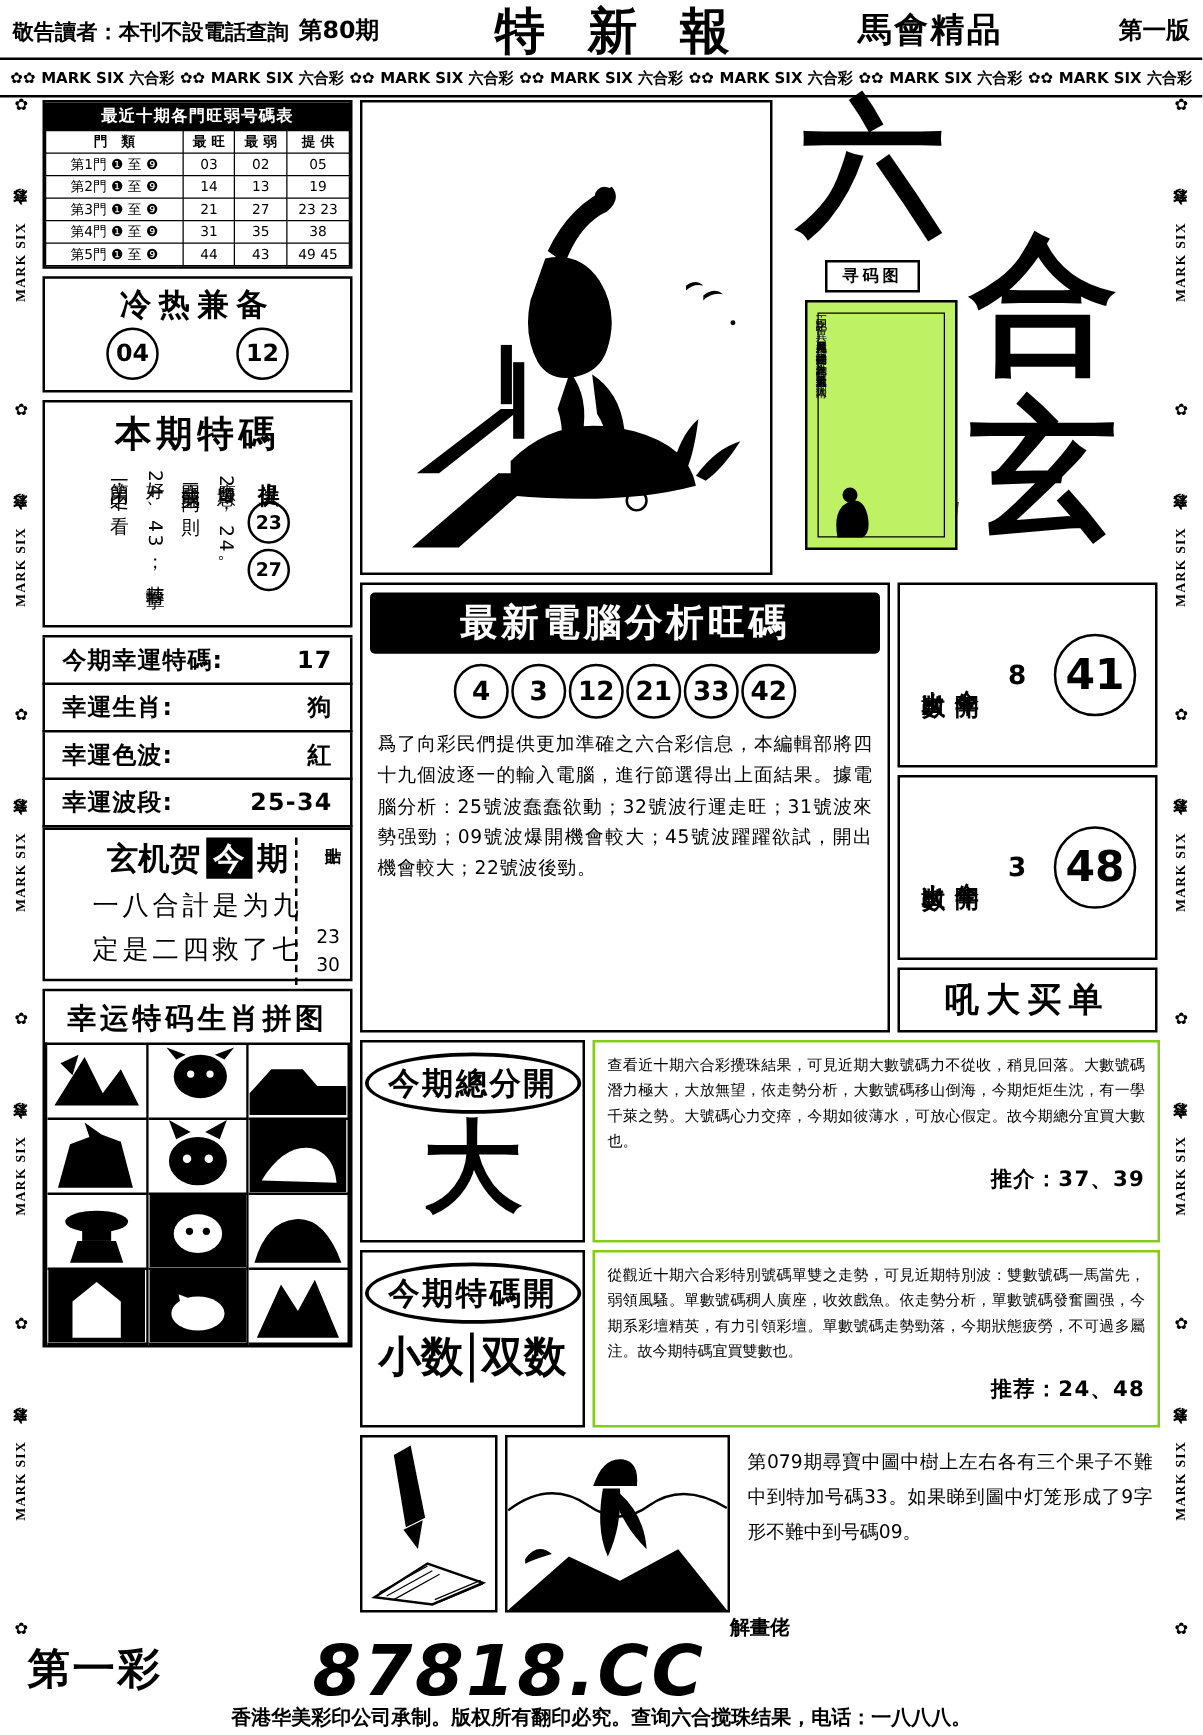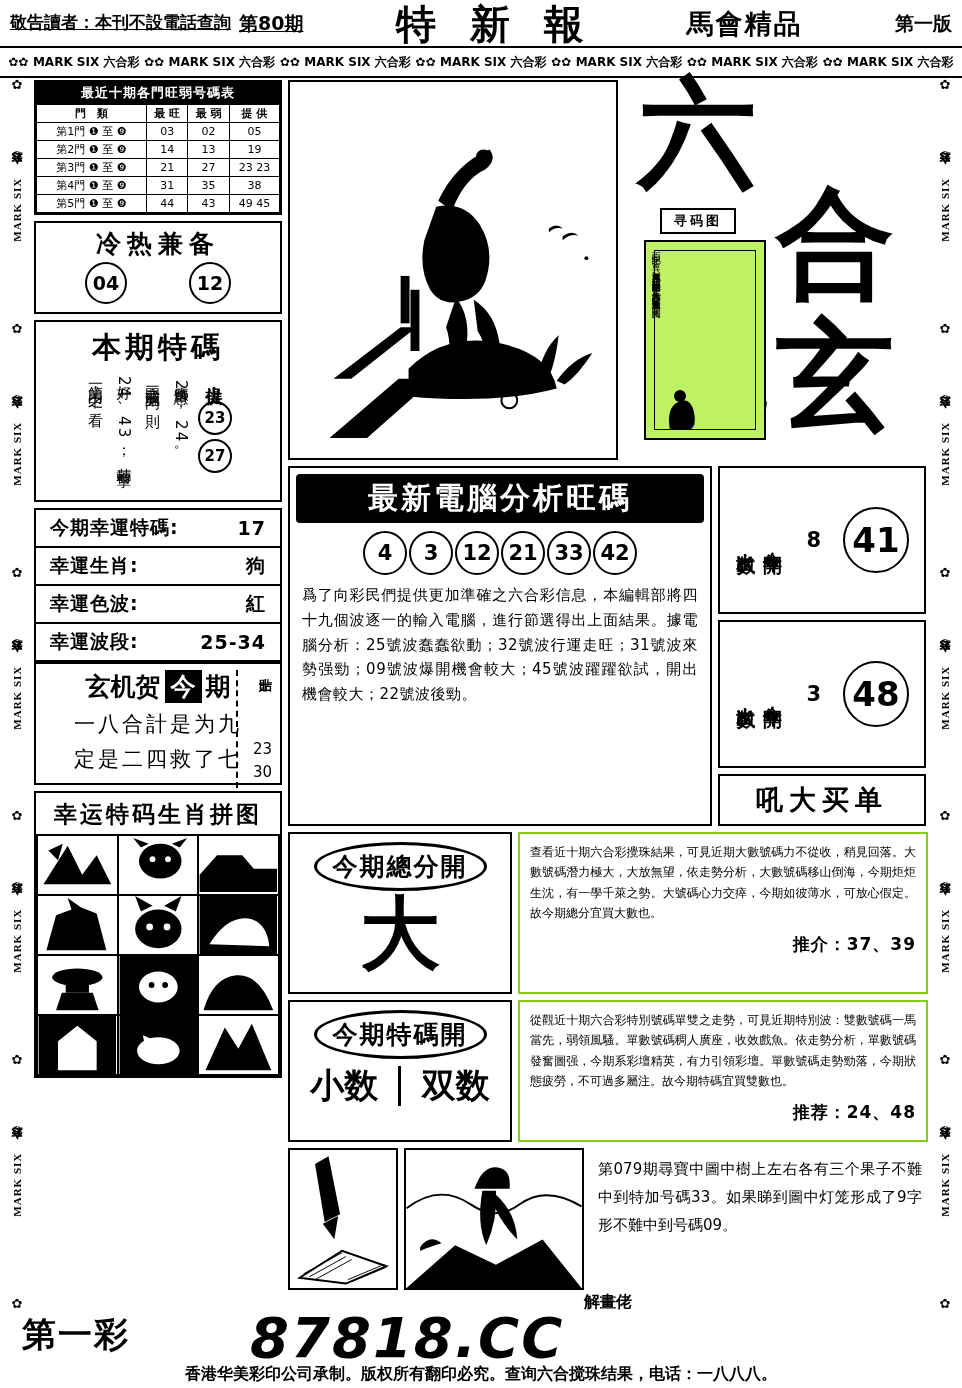--- a/index.html
+++ b/index.html
@@ -85,21 +85,21 @@
 
   .sidestats{width:208px;box-sizing:border-box;}
   .statbox{border:2px solid #000;display:flex;align-items:center;justify-content:space-around;padding:8px 4px;box-sizing:border-box;height:148px;}
   .statlbl{writing-mode:vertical-rl;font-size:19px;font-weight:bold;letter-spacing:2px;line-height:1.2;}
   .statnum{font-size:21px;font-weight:bold;}
 
   .buy{border:2px solid #000;text-align:center;font-size:27px;font-weight:bold;letter-spacing:6px;padding:6px 0;}
   .txtbox{border:2px solid #84cc16;font-size:12px;line-height:1.7;padding:8px 10px;text-align:justify;box-sizing:border-box;}
   .reco{text-align:right;font-size:17px;font-weight:bold;padding-top:6px;letter-spacing:1px;}
 
-  .ovalbox{border:2px solid #000;width:224px;box-sizing:border-box;text-align:center;padding:8px 0 10px;}
+  .ovalbox{border:2px solid #000;width:180px;box-sizing:border-box;text-align:center;padding:8px 0 10px;}
   .oval{display:inline-block;border:3px solid #000;border-radius:50%/50%;padding:5px 16px;font-size:25px;font-weight:bold;letter-spacing:2px;}
   .hugechar{font-size:80px;font-weight:bold;font-family:"DejaVu Serif","Liberation Serif",serif;line-height:1.05;}
   .twochar{font-size:34px;font-weight:bold;display:flex;justify-content:space-around;align-items:center;padding:4px 10px 0;}
 
   .bottomrow{display:flex;gap:6px;justify-content:space-between;}
   .imgbox{border:2px solid #000;box-sizing:border-box;position:relative;overflow:hidden;}
 
   .footer-logo{position:absolute;left:22px;bottom:30px;font-size:34px;font-weight:bold;letter-spacing:2px;}
   .footer-num{position:absolute;left:250px;bottom:18px;font-size:56px;font-weight:bold;letter-spacing:2px;font-style:italic;}
   .footer-txt{position:absolute;left:0;right:0;bottom:0;text-align:center;font-size:16px;font-weight:bold;padding-bottom:3px;}
@@ -108,21 +108,21 @@
   .scroll-inner{position:absolute;inset:8px;border:1px solid #000;}
   .scroll-txt{writing-mode:vertical-rl;font-size:9px;line-height:1.35;padding:6px 4px;height:160px;}
   .scroll-cap{position:absolute;top:-34px;left:14px;border:2px solid #000;padding:2px 12px;font-size:13px;font-weight:bold;letter-spacing:3px;background:#fff;}
 </style>
 </head>
 <body>
 
 <div class="page">
 
   <div class="masthead">
-    <div style="display:flex;align-items:flex-start;text-decoration:underline;">
+    <div style="display:flex;align-items:flex-end;">
       <span class="mh-left">敬告讀者：本刊不設電話查詢</span>
       <span class="mh-issue">第80期</span>
     </div>
     <span class="mh-title">特 新 報</span>
     <span class="mh-sub">馬會精品</span>
     <span class="mh-page">第一版</span>
   </div>
 
   <div class="band">
     <span class="flower">✿✿</span>

